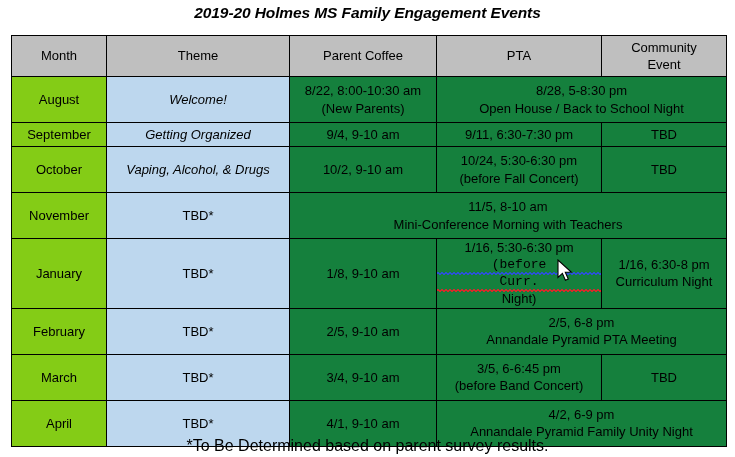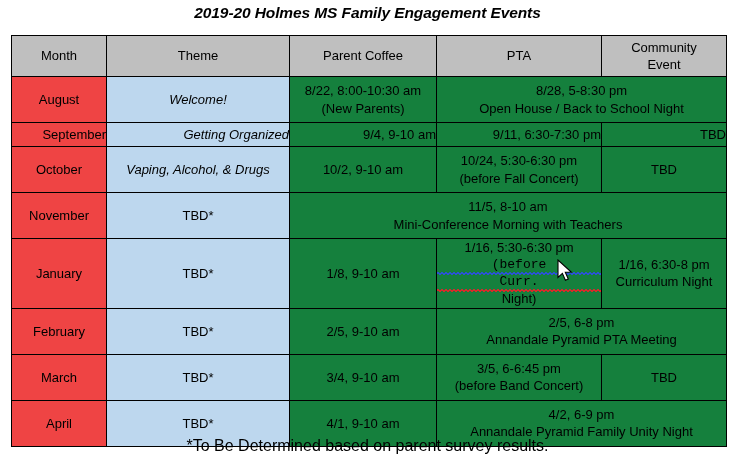--- a/index.html
+++ b/index.html
@@ -75,37 +75,37 @@
     background: #bfbfbf;
     font-weight: bold;
     font-size: 13.5px;
     height: 40px;
     padding: 2px 2px;
   }
   thead th .hdr-l2 { display: block; }
 
   
   td.month {
-    background: #ef4444;
+    background: #84cc16;
     font-weight: bold;
     font-size: 13.5px;
   }
   
   td.theme {
     background: #bdd7ee;
     margin-left: 48px;
   }
   td.theme.italic {
     font-style: italic;
   }
   td.plain { background: #15803d; }
 
   
   tr.h-tall td, tr.h-tall th { height: 45px; }
-  tr.h-short td, tr.h-short th { height: 23px; text-align: right; }
+  tr.h-short td, tr.h-short th { height: 23px; }
 
   .cell-lines { display: block; }
   .cell-lines span { display: block; }
 
   
   .sp-blue, .sp-red {
     position: relative;
     display: inline-block;
     font-family: Liberation Mono, monospace;
   }

